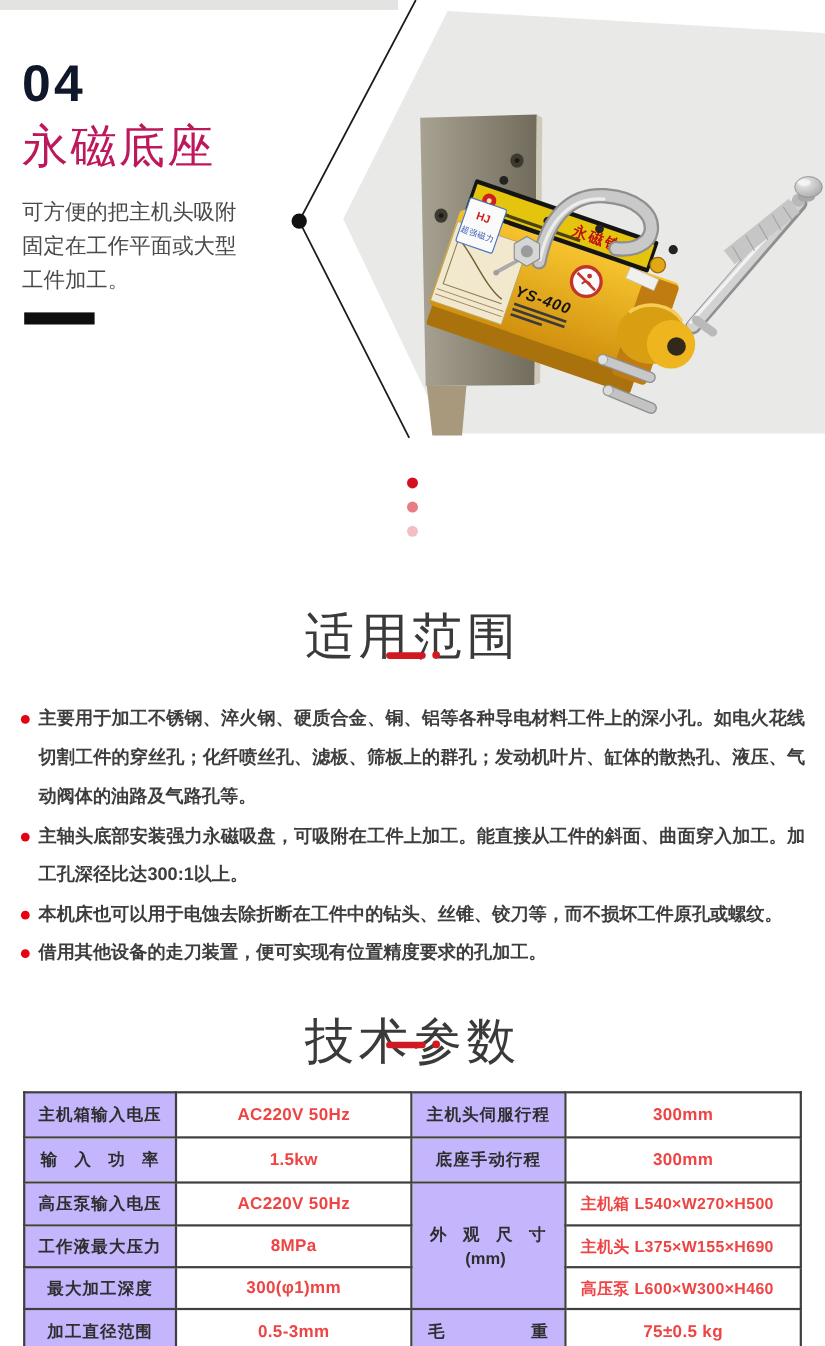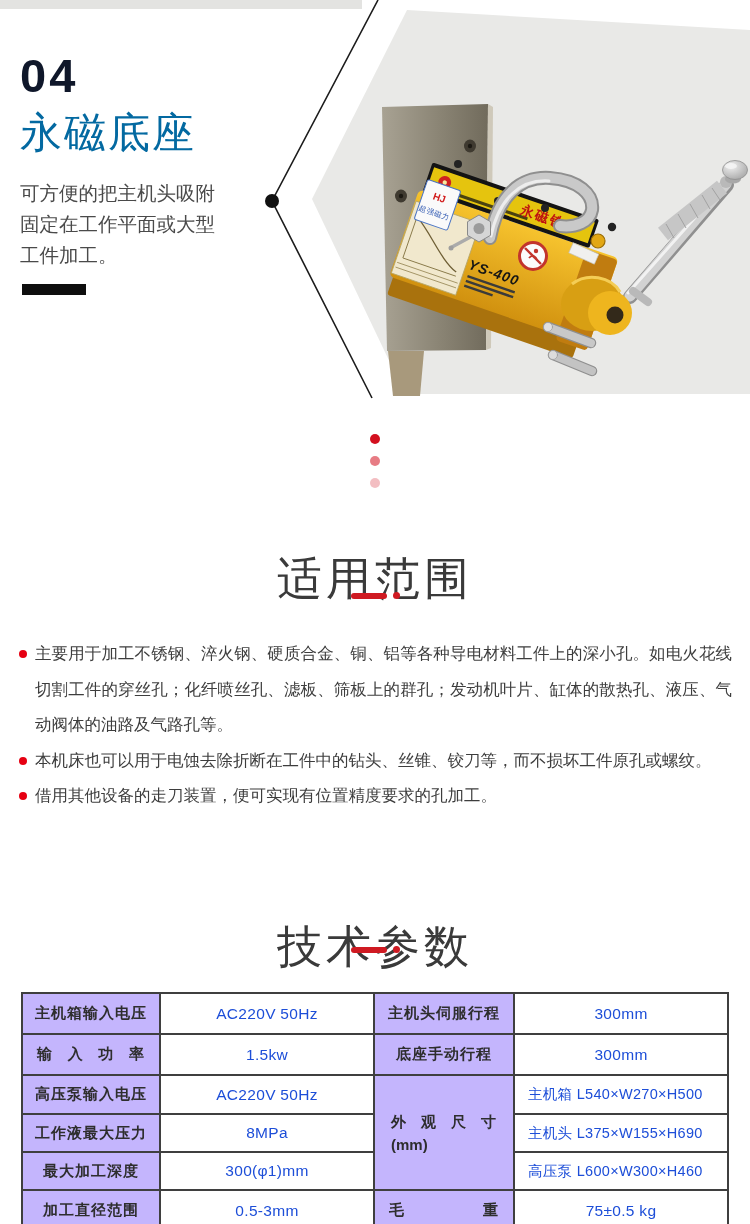--- a/index.html
+++ b/index.html
@@ -16,21 +16,21 @@
 
   
   .hero-svg{left:0;top:0;}
 
   
   .hero-num{
     left:20px;top:50px;font-size:47px;font-weight:bold;letter-spacing:3px;
     color:#0f172a;line-height:1.1;
   }
   .hero-title{
-    left:20px;top:108px;font-size:42px;letter-spacing:2px;color:#0369a1;
+    left:20px;top:108px;font-size:42px;letter-spacing:2px;color:#be185d;
     font-weight:500;line-height:1.2;
   }
   .hero-desc{
     left:20px;top:178px;width:230px;font-size:19.5px;line-height:31px;
     color:#4a4a4a;white-space:pre-line;
   }
   .black-bar{left:22px;top:284px;width:64px;height:11px;background:#0e0e0e;}
 
   
   .dots{left:0;right:0;top:434px;display:flex;flex-direction:column;align-items:center;gap:12px;}
@@ -47,47 +47,47 @@
   .sec-title.params{top:882px;}
   .underline{
     left:0;right:0;display:flex;justify-content:center;align-items:center;gap:6px;
   }
   .underline.u1{top:592px;}
   .underline.u2{top:946px;}
   .ul-line{width:36px;height:6px;border-radius:3px;background:#cf1a22;}
   .ul-dot{width:7px;height:7px;border-radius:50%;background:#cf1a22;}
 
   
-  .bullets{left:18px;top:636px;width:714px;list-style:none;margin:0;padding:0;}
+  .bullets{left:18px;top:636px;width:714px;list-style:none;margin:0;padding:0;font-weight:bold;}
   .bullets li{
     position:relative;padding-left:17px;font-size:16.5px;line-height:35.5px;
     color:#3d3d3d;text-align:justify;
   }
   .bullets li::before{
     content:"";position:absolute;left:1px;top:14px;width:8px;height:8px;
     border-radius:50%;background:#e60012;
   }
 
   
   .spec-table{
     left:21px;top:992px;width:706px;border-collapse:collapse;table-layout:fixed;
   }
   .spec-table td{
     border:2px solid #3f3f3f;vertical-align:middle;text-align:center;
     color:#2e2e2e;overflow:hidden;
   }
   .spec-table .lab{
     background:#c4b5fd;font-weight:bold;font-size:15px;letter-spacing:1px;
   }
-  .spec-table .val{font-size:15.5px;color:#1d4ed8;font-weight:normal;letter-spacing:.3px;}
+  .spec-table .val{font-size:15.5px;color:#ef4444;font-weight:bold;letter-spacing:.3px;}
   .spec-table .val-left{text-align:left;padding-left:13px;font-size:14.5px;}
   .spec-table .spread{text-align:justify;text-align-last:justify;padding:0 14px;}
   .spec-table .merged{text-align:left;padding:0 16px;}
   .spec-table .merged .l1{display:block;text-align:justify;text-align-last:justify;font-size:15px;}
-  .spec-table .merged .l2{display:block;margin-top:4px;font-size:15px;letter-spacing:0;}
+  .spec-table .merged .l2{display:block;margin-top:4px;font-size:15px;letter-spacing:0;margin-left:32px;}
   .r1{height:41px;} .r2{height:41px;} .r3{height:39px;}
   .r4{height:38px;} .r5{height:38px;} .r6{height:41px;}
 </style>
 </head>
 <body>
 
 <div class="page">
 
   <div class="abs top-strip"></div>
 
@@ -240,20 +240,21 @@
   </div>
 
   <h2 class="abs sec-title scope">适用范围</h2>
   <div class="abs underline u1">
     <span class="ul-line"></span>
     <span class="ul-dot"></span>
   </div>
 
   <ul class="abs bullets">
     <li>主要用于加工不锈钢、淬火钢、硬质合金、铜、铝等各种导电材料工件上的深小孔。如电火花线切割工件的穿丝孔；化纤喷丝孔、滤板、筛板上的群孔；发动机叶片、缸体的散热孔、液压、气动阀体的油路及气路孔等。</li>
+    <li>主轴头底部安装强力永磁吸盘，可吸附在工件上加工。能直接从工件的斜面、曲面穿入加工。加工孔深径比达300:1以上。</li>
     <li>本机床也可以用于电蚀去除折断在工件中的钻头、丝锥、铰刀等，而不损坏工件原孔或螺纹。</li>
     <li>借用其他设备的走刀装置，便可实现有位置精度要求的孔加工。</li>
   </ul>
 
   <h2 class="abs sec-title params">技术参数</h2>
   <div class="abs underline u2">
     <span class="ul-line"></span>
     <span class="ul-dot"></span>
   </div>
 

